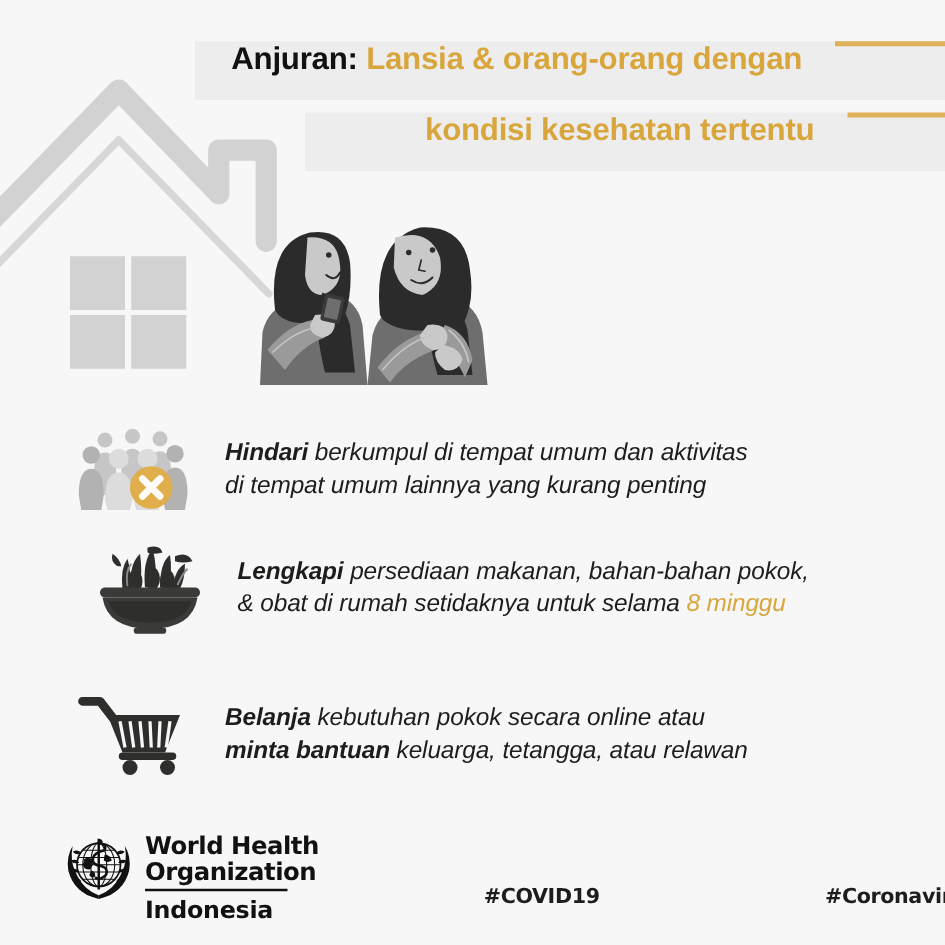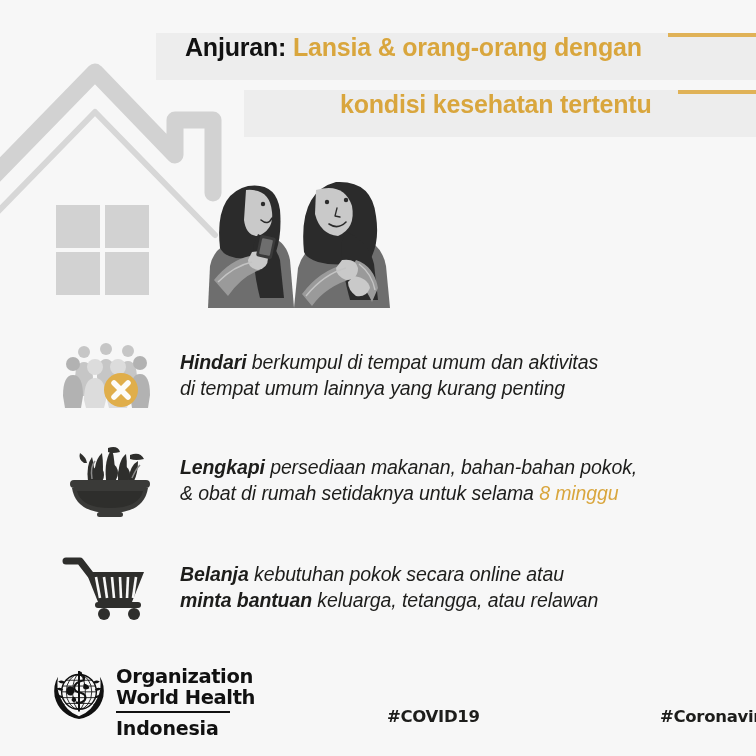--- a/index.html
+++ b/index.html
@@ -75,21 +75,21 @@
   .bullet-row {
     position: absolute;
     left: 0;
     width: 676px;
     display: flex;
     align-items: flex-start;
     z-index: 5;
     font-style: italic;
   }
   #bullet-row-0 { top: 340px; }
-  #bullet-row-1 { top: 445px; }
+  #bullet-row-1 { top: 435px; margin-left: 10px; }
   #bullet-row-2 { top: 552px; }
 
   .bullet-icon {
     width: 100px;
     margin-left: 60px;
     flex: 0 0 auto;
     display: flex;
     align-items: center;
     justify-content: center;
   }
@@ -398,21 +398,21 @@
       <path d="M 40 56 Q 46 58 45 64 Q 40 68 37 62 Z"></path>
       <path d="M 58 34 Q 66 34 68 42 Q 62 46 57 42 Z"></path>
     </g>
 
     <line x1="50" y1="12" x2="50" y2="82" stroke="#111111" stroke-width="3.4"></line>
 
     <path d="M 50 18 Q 62 20 58 28 Q 44 31 42 39 Q 40 48 54 50 Q 64 53 60 62 Q 52 70 46 66" fill="none" stroke="#111111" stroke-width="3.6" stroke-linecap="round"></path>
     <circle cx="52" cy="16" r="3.2" fill="#111111"></circle>
   </svg>
   <div id="who-wordmark">
+    <div class="who-line">World Health</div>
     <div class="who-line">Organization</div>
-    <div class="who-line">World Health</div>
     <div id="who-divider"></div>
     <div id="who-country">Indonesia</div>
   </div>
 </div>
 
 <div id="hashtag-covid19" class="hashtag">#COVID19</div>
 <div id="hashtag-coronavirus" class="hashtag">#Coronavirus</div>
 
 </body></html>

